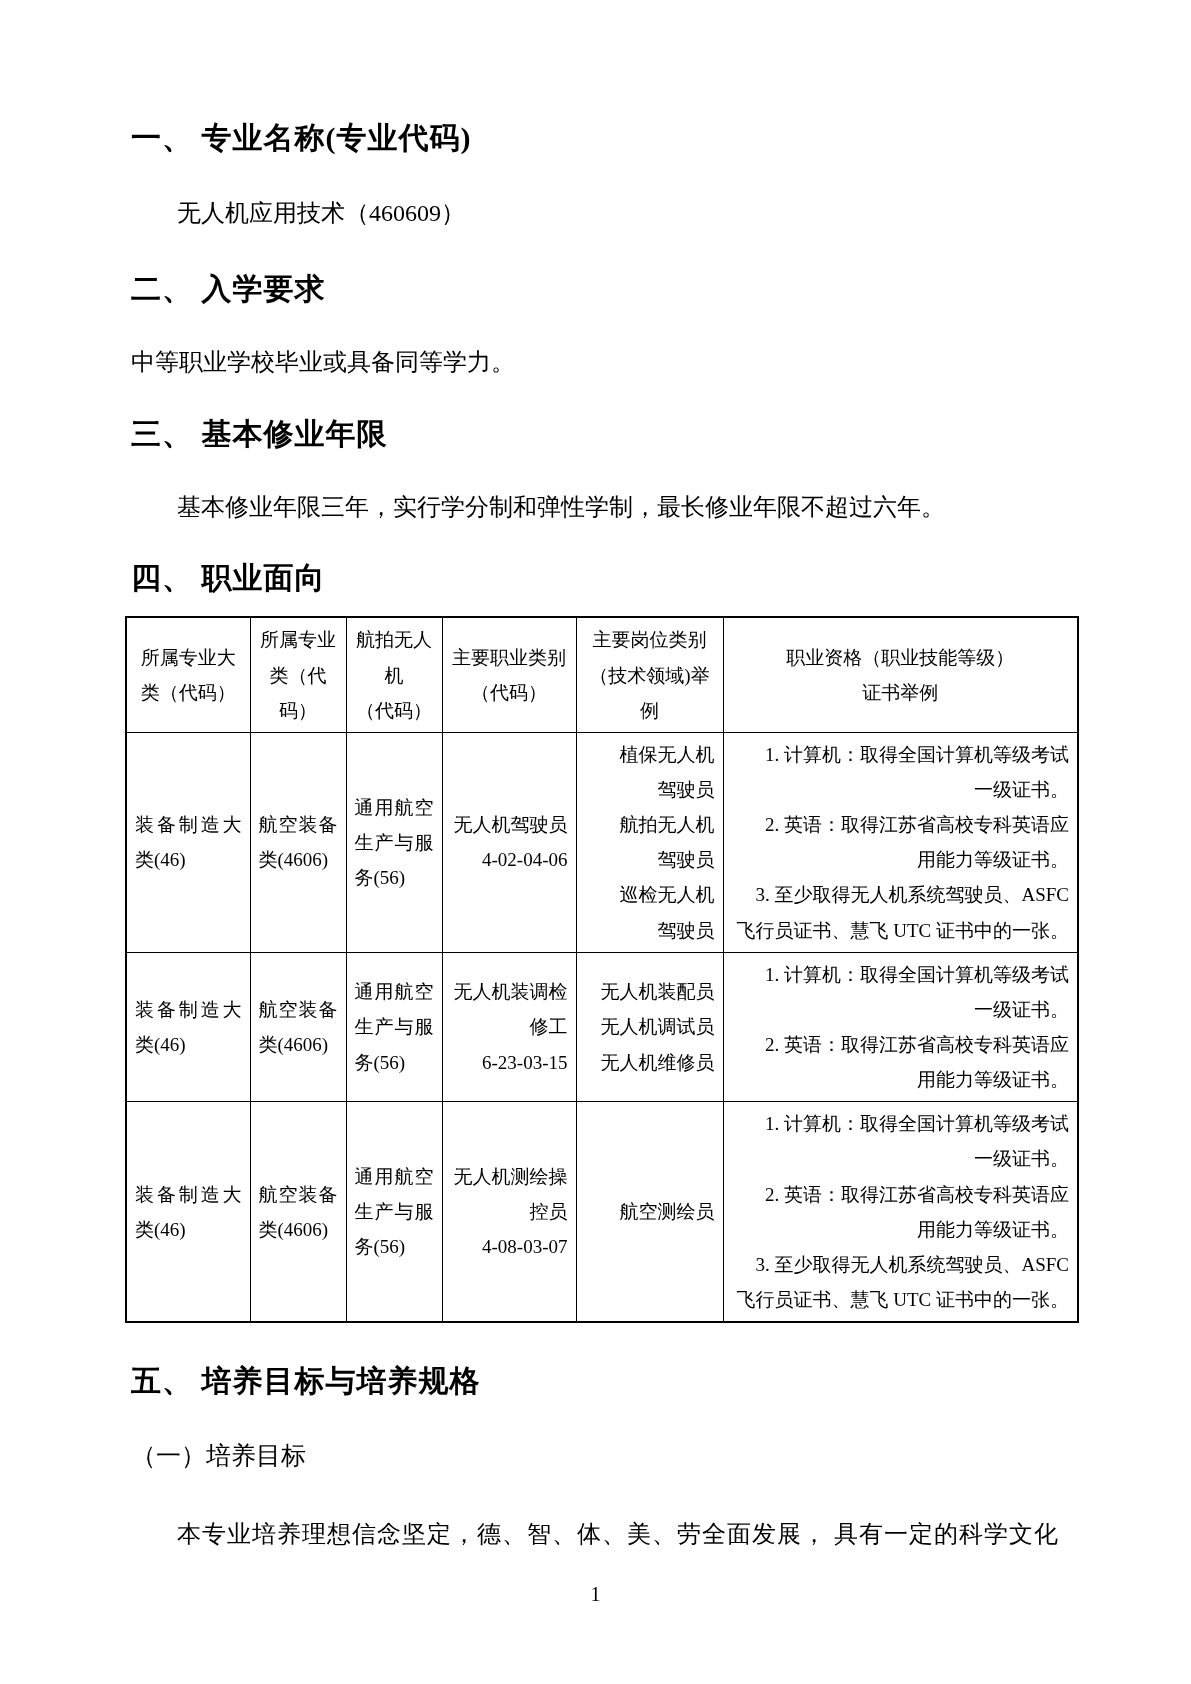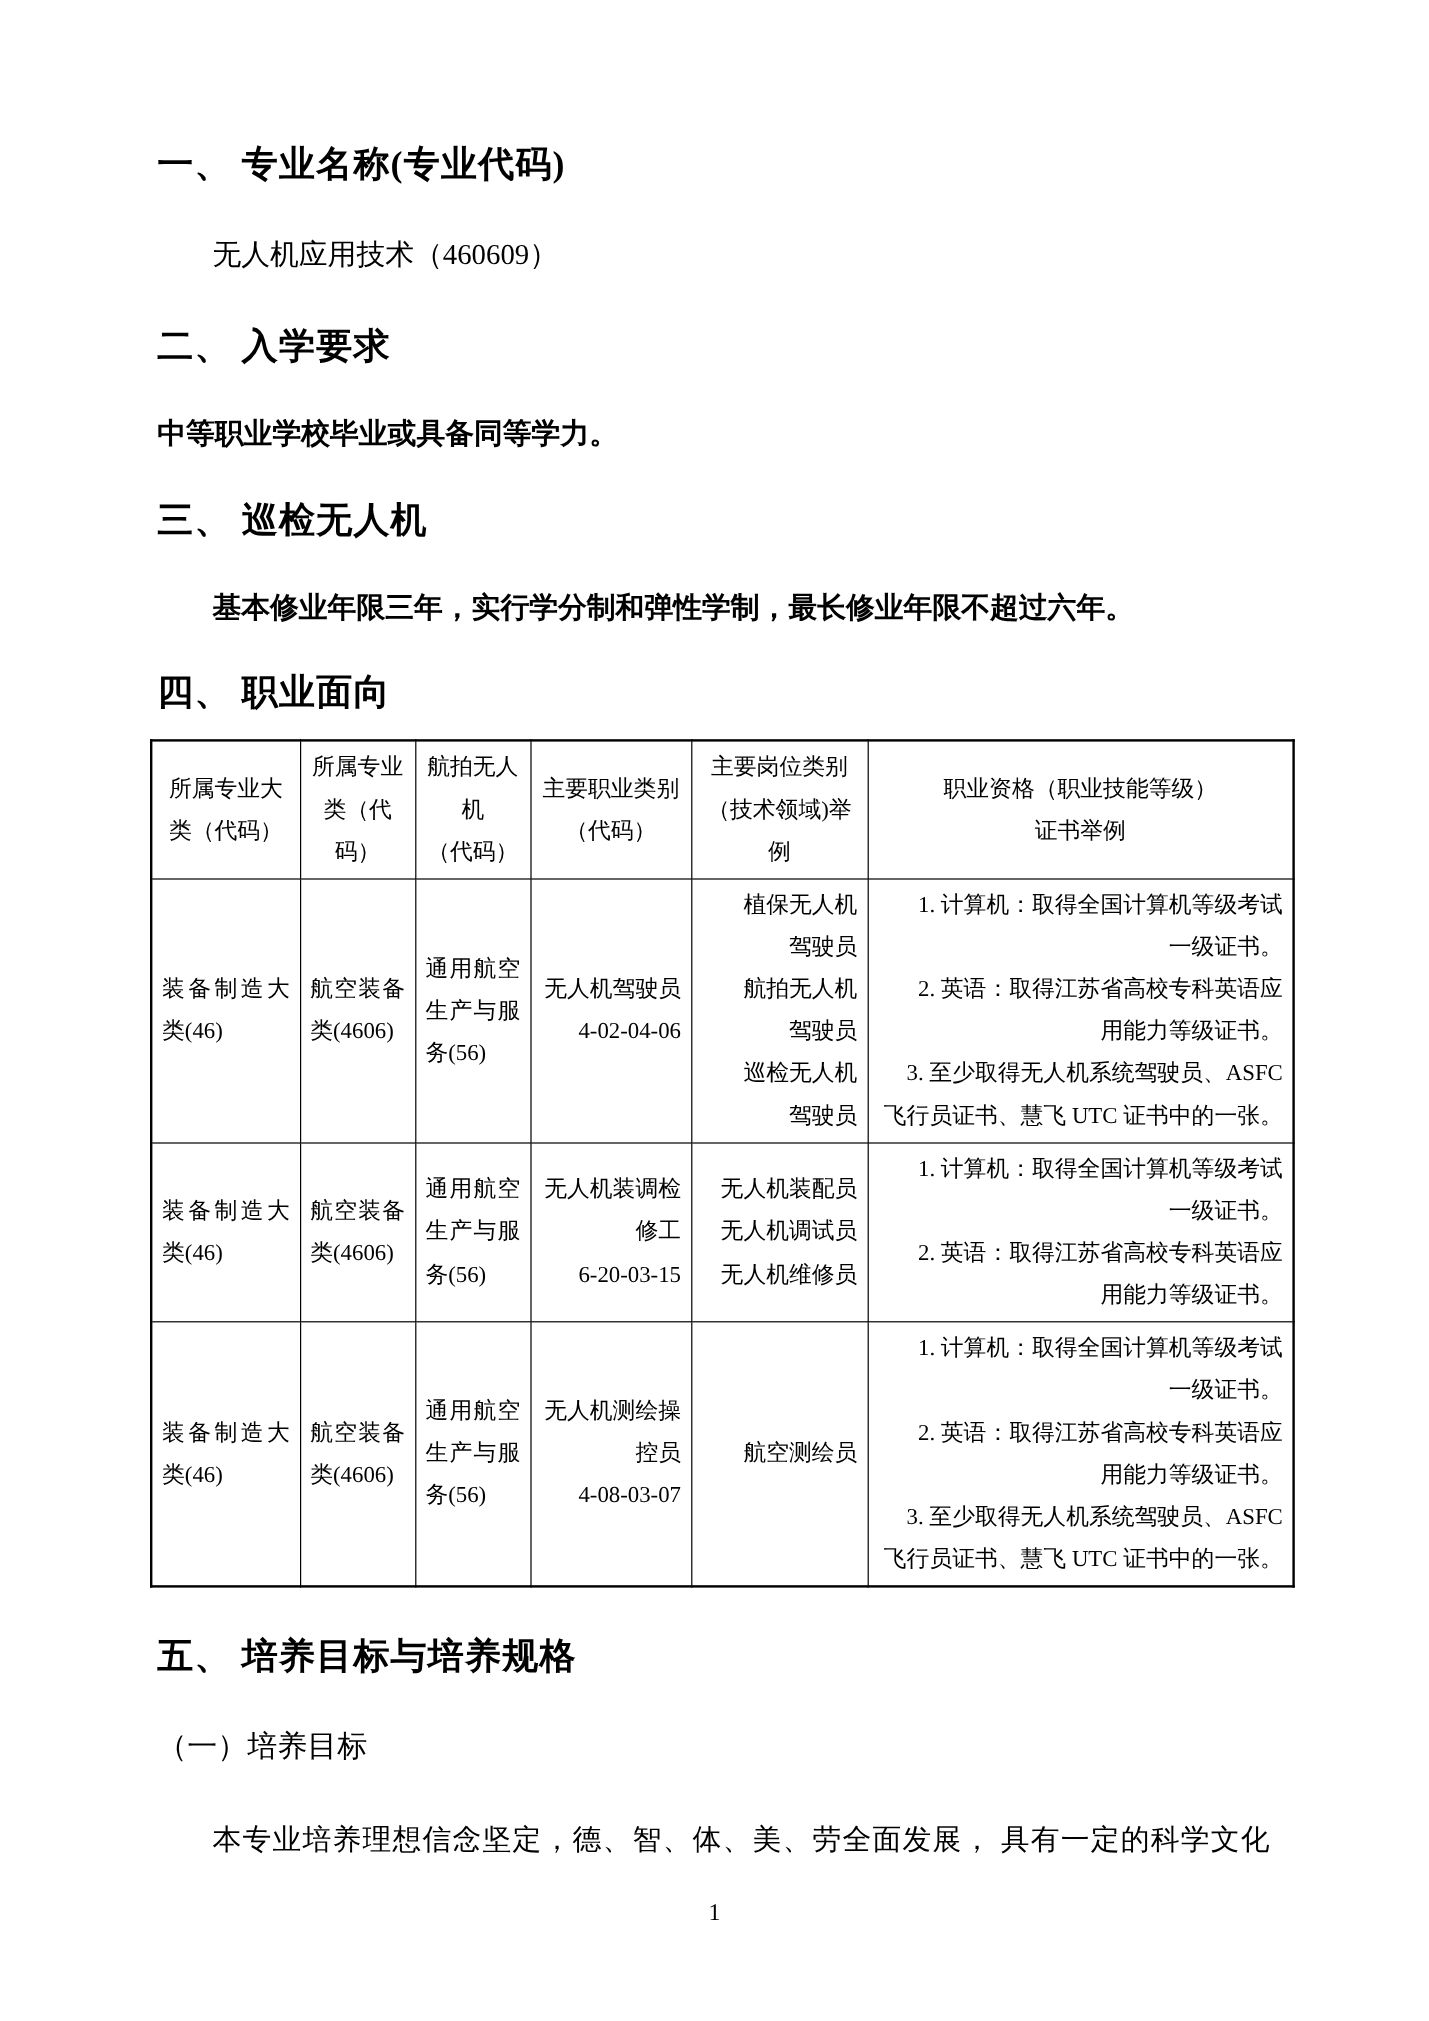--- a/index.html
+++ b/index.html
@@ -34,21 +34,21 @@
     font-weight: 400;
     line-height: 1.35;
     margin: 40px 0 0 0;
   }
   .para {
     font-size: 24px;
     line-height: 1.45;
     margin: 40px 0 0 0;
   }
   .para.indent { text-indent: 46px; }
-  .para.tight { margin-top: 38px; font-weight: bold; }
+  .para.tight { margin-top: 38px; }
   .para.justify-last {
     margin-top: 44px;
     text-align: justify;
     text-align-last: justify;
   }
   table.career {
     border-collapse: collapse;
     table-layout: fixed;
     width: 952px;
     margin: 20px 0 0 -6px;
@@ -86,21 +86,21 @@
 
 <div class="page">
   <div class="content">
 
     <h1 class="h-sec">一、 专业名称(专业代码)</h1>
     <p class="para indent">无人机应用技术（460609）</p>
 
     <h1 class="h-sec m1">二、 入学要求</h1>
     <p class="para tight">中等职业学校毕业或具备同等学力。</p>
 
-    <h1 class="h-sec m2">三、 巡检无人机</h1>
+    <h1 class="h-sec m2">三、 基本修业年限</h1>
     <p class="para indent tight">基本修业年限三年，实行学分制和弹性学制，最长修业年限不超过六年。</p>
 
     <h1 class="h-sec m2">四、 职业面向</h1>
 
     <table class="career">
       <colgroup>
         <col style="width:124px">
         <col style="width:96px">
         <col style="width:96px">
         <col style="width:134px">
@@ -139,21 +139,21 @@
 2. 英语：取得江苏省高校专科英语应
 用能力等级证书。
 3. 至少取得无人机系统驾驶员、ASFC
 飞行员证书、慧飞 UTC 证书中的一张。</td>
         </tr>
         <tr>
           <td class="c1">装备制造大类(46)</td>
           <td class="c2">航空装备类(4606)</td>
           <td class="c3">通用航空生产与服务(56)</td>
           <td class="c4">无人机装调检修工
-6-20-03-15</td>
+6-23-03-15</td>
           <td class="c5">无人机装配员
 无人机调试员
 无人机维修员</td>
           <td class="c6">1. 计算机：取得全国计算机等级考试
 一级证书。
 2. 英语：取得江苏省高校专科英语应
 用能力等级证书。</td>
         </tr>
         <tr>
           <td class="c1">装备制造大类(46)</td>

